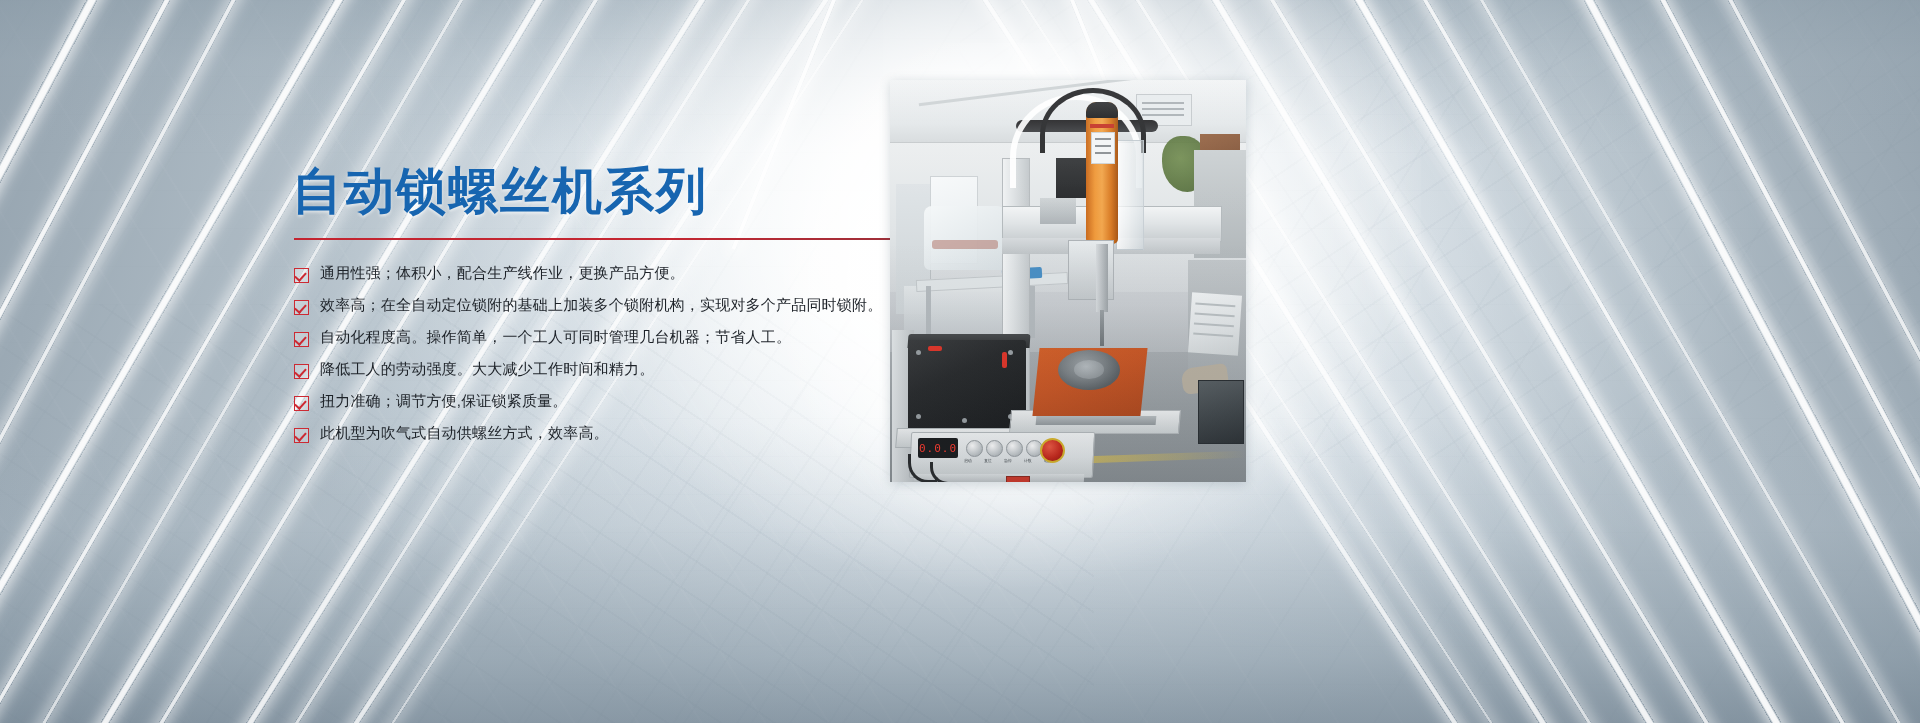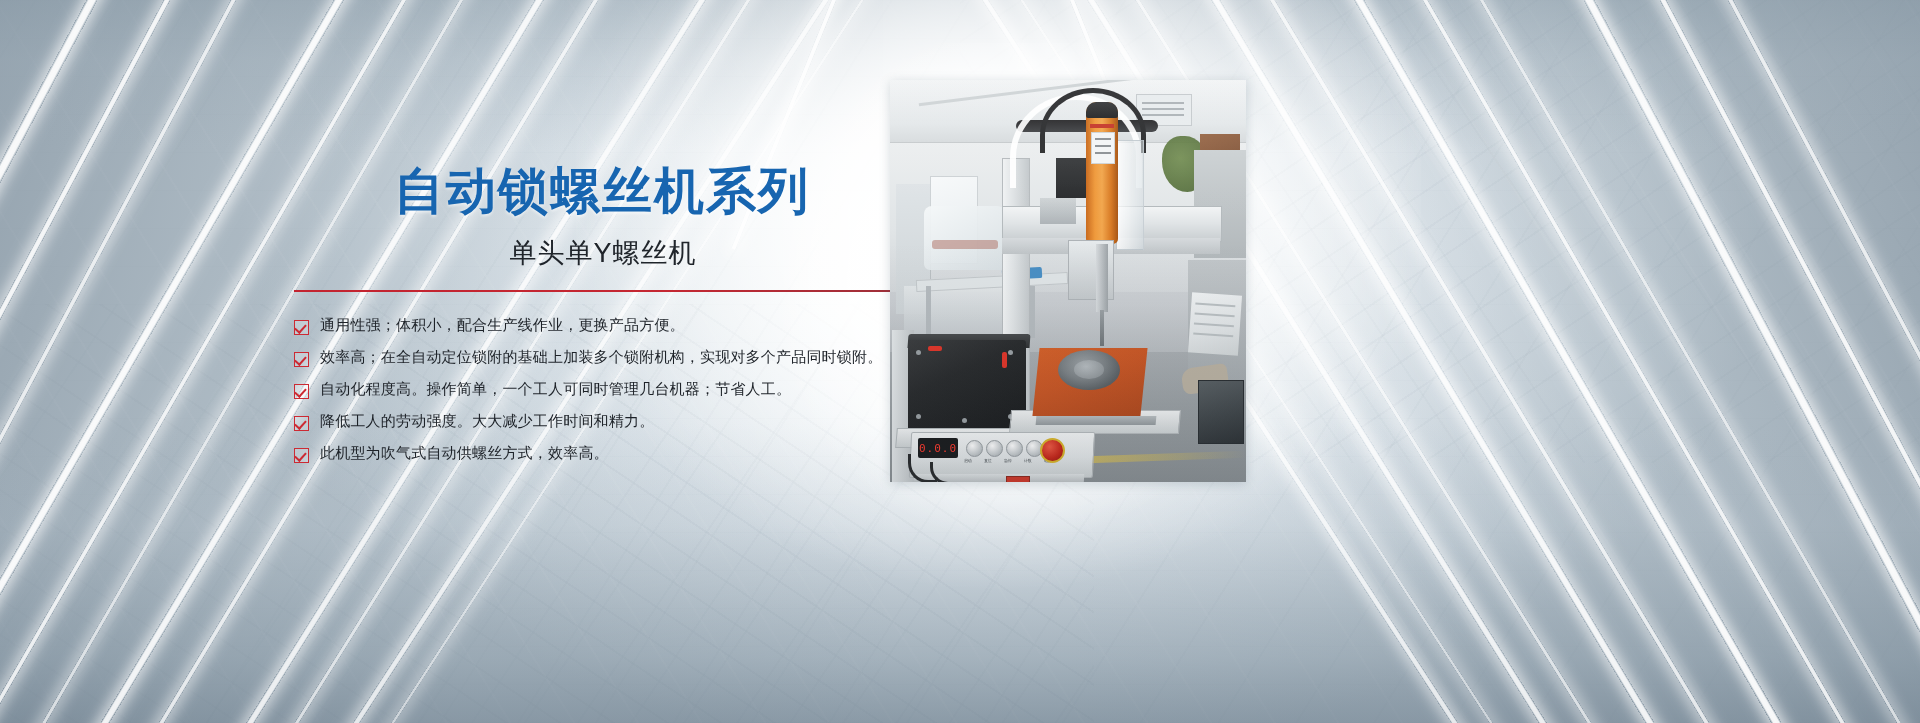--- a/index.html
+++ b/index.html
@@ -10,21 +10,20 @@
   body {
     font-family: "Liberation Sans", "DejaVu Sans", sans-serif;
   }
 
   #banner {
     position: relative;
     width: 1920px;
     height: 723px;
     overflow: hidden;
     background: #fde047;
-    text-align: center;
   }
 
   
   .bg-base {
     position: absolute;
     inset: 0;
     background:
       radial-gradient(ellipse 760px 520px at 52% 34%,
           #ffffff 0%, #fbfdfe 18%, #eef3f6 38%, #dbe3e9 62%, #c6d1d9 85%, #b9c5ce 100%);
   }
@@ -558,39 +557,42 @@
       <div class="streak" style="left: 58%; top: -40px; width: 5px; height: 300px; transform: rotate(-22deg); opacity: 0.9;"></div>
     </div>
 
   <div class="bg-glow"></div>
   <div class="bg-glow2"></div>
 
   <div class="content">
 
     <div class="text-col">
       <h1 class="main-title">自动锁螺丝机系列</h1>
-      <h2 class="sub-title">单头单Y螺丝机</h2>
       <div class="divider"></div>
 
       <ul class="features" id="features">
           <li class="feature">
             <span class="check"></span>
             <span class="feature-text">通用性强；体积小，配合生产线作业，更换产品方便。</span>
           </li>
           <li class="feature">
             <span class="check"></span>
             <span class="feature-text">效率高；在全自动定位锁附的基础上加装多个锁附机构，实现对多个产品同时锁附。</span>
           </li>
           <li class="feature">
             <span class="check"></span>
             <span class="feature-text">自动化程度高。操作简单，一个工人可同时管理几台机器；节省人工。</span>
           </li>
           <li class="feature">
             <span class="check"></span>
             <span class="feature-text">降低工人的劳动强度。大大减少工作时间和精力。</span>
+          </li>
+          <li class="feature">
+            <span class="check"></span>
+            <span class="feature-text">扭力准确；调节方便,保证锁紧质量。</span>
           </li>
           <li class="feature">
             <span class="check"></span>
             <span class="feature-text">此机型为吹气式自动供螺丝方式，效率高。</span>
           </li>
         </ul>
     </div>
 
     <div class="photo">
       <div class="ph ph-room"></div>

